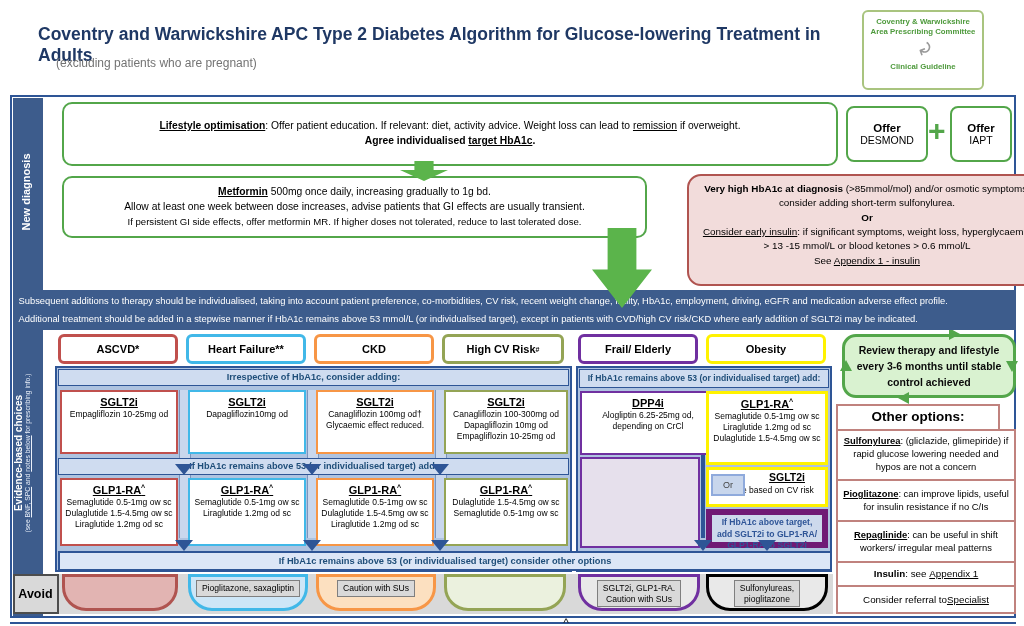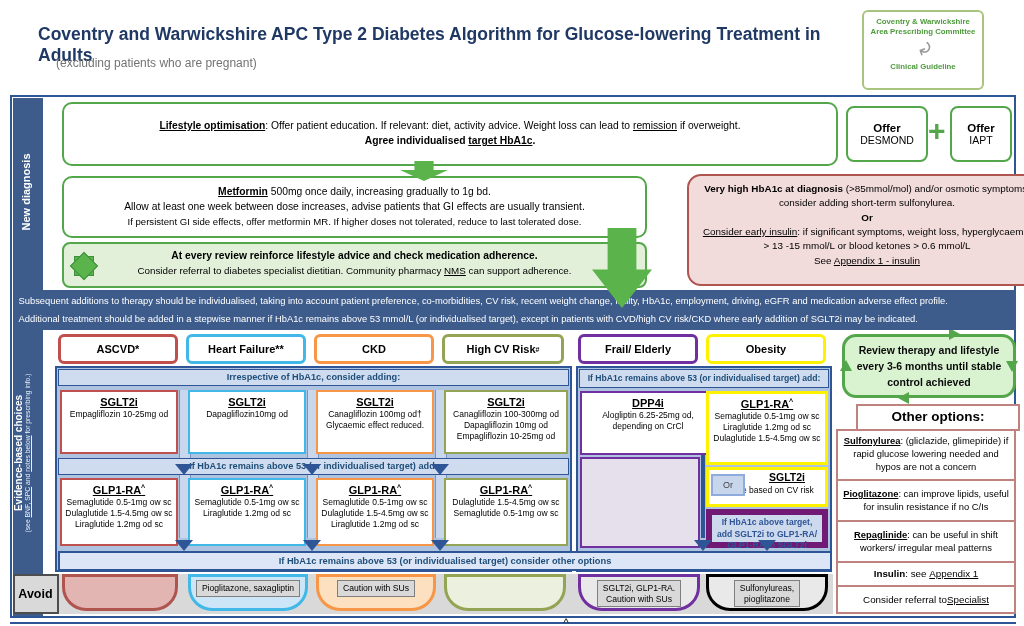--- a/index.html
+++ b/index.html
@@ -84,25 +84,20 @@
     <div style="font-size:9.6px;" data-bind="top.metformin.l3">If persistent GI side effects, offer metformin MR. If higher doses not tolerated, reduce to last tolerated dose.</div>
   </div>
 
   <div class="abs ctr" style="left:655px;top:174px;width:360px;height:112px;border:2.5px solid #B05450;border-radius:14px;background:#F2DCDB;font-size:9.9px;line-height:1.45;padding:6px 10px;margin-left:32px;">
     <div><span class="b" data-bind="top.very_high.lead">Very high HbA1c at diagnosis</span><span data-bind="top.very_high.t1"> (&gt;85mmol/mol) and/or osmotic symptoms, consider adding short-term sulfonylurea.</span></div>
     <div class="b" data-bind="top.very_high.or">Or</div>
     <div><span class="u" data-bind="top.very_high.lead2">Consider early insulin</span><span data-bind="top.very_high.t2">: if significant symptoms, weight loss, hyperglycaemia &gt; 13 -15 mmol/L or blood ketones &gt; 0.6 mmol/L</span></div>
     <div><span data-bind="top.very_high.see">See </span><span class="u" data-bind="top.very_high.appendix">Appendix 1 - insulin</span></div>
   </div>
 
-  <div class="abs ctr" style="left:62px;top:242px;width:585px;height:46px;border:2px solid #53A64A;border-radius:8px;background:#E2F0D9;padding-top:5px;font-size:9.8px;line-height:1.45;">
-    <div class="star" style="left:10px;top:12px;"></div>
-    <div class="b" style="font-size:10.3px;" data-bind="top.review.l1">At every review reinforce lifestyle advice and check medication adherence.</div>
-    <div><span data-bind="top.review.t1">Consider referral to diabetes specialist dietitian. Community pharmacy </span><span class="u" data-bind="top.review.u1">NMS</span><span data-bind="top.review.t2"> can support adherence.</span></div>
-  </div>
 
   <div class="garrow" style="left:592px;top:228px;width:60px;height:80px;clip-path:polygon(26% 0,74% 0,74% 52%,100% 52%,50% 100%,0 52%,26% 52%);"></div>
 
   <div class="abs" style="left:12.5px;top:290px;width:1003px;height:40px;background:#3D5C8C;color:#fff;font-size:9.4px;line-height:18px;padding:2px 6px 0 6px;z-index:2;">
     <div data-bind="band.l1">Subsequent additions to therapy should be individualised, taking into account patient preference, co-morbidities, CV risk, recent weight change, frailty, HbA1c, employment, driving, eGFR and medication adverse effect profile.</div>
     <div data-bind="band.l2">Additional treatment should be added in a stepwise manner if HbA1c remains above 53 mmol/L (or individualised target), except in patients with CVD/high CV risk/CKD where early addition of SGLT2i may be indicated.</div>
   </div>
 
   <div class="abs" style="left:55px;top:366px;width:517px;height:206px;background:#AEC3E0;border:2.5px solid #2E5596;"></div>
   <div class="abs" style="left:576px;top:366px;width:256px;height:206px;background:#AEC3E0;border:2.5px solid #2E5596;"></div>
@@ -262,21 +257,21 @@
   <div class="abs ctr b" style="left:842px;top:334px;width:174px;height:64px;background:#D9F2D0;border:3px solid #53A64A;border-radius:14px;font-size:10.5px;line-height:1.5;padding-top:6px;color:#0a0a0a;">
     <span data-bind="right_panel.review_loop.l1">Review therapy and lifestyle</span><br>
     <span data-bind="right_panel.review_loop.l2">every 3-6 months until stable</span><br>
     <span data-bind="right_panel.review_loop.l3">control achieved</span>
     <div class="ltri" style="left:62%;top:-9px;border-left:11px solid #53A64A;"></div>
     <div class="ltri" style="right:-5px;top:42%;border-top:11px solid #53A64A;"></div>
     <div class="ltri" style="left:28%;bottom:-9px;border-right:11px solid #53A64A;"></div>
     <div class="ltri" style="left:-5px;top:30%;border-bottom:11px solid #53A64A;"></div>
   </div>
 
-  <div class="abs opt b" style="left:836px;top:404px;width:164px;height:27px;font-size:13.5px;display:flex;align-items:center;justify-content:center;margin-left:20px;" data-bind="right_panel.other_header">Other options:</div>
+  <div class="abs opt b" style="left:836px;top:404px;width:164px;height:27px;font-size:13.5px;display:flex;align-items:center;justify-content:center;" data-bind="right_panel.other_header">Other options:</div>
   <div class="abs opt" style="left:836px;top:429px;width:180px;height:52px;"><span class="b u" data-bind="right_panel.sulfonylurea_lead">Sulfonylurea</span><span data-bind="right_panel.sulfonylurea_text">: (gliclazide, glimepiride) if rapid glucose lowering needed and hypos are not a concern</span></div>
   <div class="abs opt" style="left:836px;top:479px;width:180px;height:43px;padding-top:6px;"><span class="b u" data-bind="right_panel.pioglitazone_lead">Pioglitazone</span><span data-bind="right_panel.pioglitazone_text">: can improve lipids, useful for insulin resistance if no C/Is</span></div>
   <div class="abs opt" style="left:836px;top:520px;width:180px;height:43px;padding-top:6px;"><span class="b u" data-bind="right_panel.repaglinide_lead">Repaglinide</span><span data-bind="right_panel.repaglinide_text">: can be useful in shift workers/ irregular meal patterns</span></div>
   <div class="abs opt" style="left:836px;top:561px;width:180px;height:26px;font-size:9.8px;display:flex;align-items:center;justify-content:center;"><span class="b" data-bind="right_panel.insulin_lead">Insulin</span><span data-bind="right_panel.insulin_text">: see </span>&nbsp;<span class="u" data-bind="right_panel.insulin_link">Appendix 1</span></div>
   <div class="abs opt" style="left:836px;top:585px;width:180px;height:29px;font-size:9.8px;display:flex;align-items:center;justify-content:center;">
       <span data-bind="right_panel.specialist_pre">Consider referral to </span>
       <span class="u" data-bind="right_panel.specialist_link">Specialist</span>
     </div>
 
   <div class="abs" style="left:10px;top:622px;width:1006px;height:2px;background:#2E5596;"></div>

